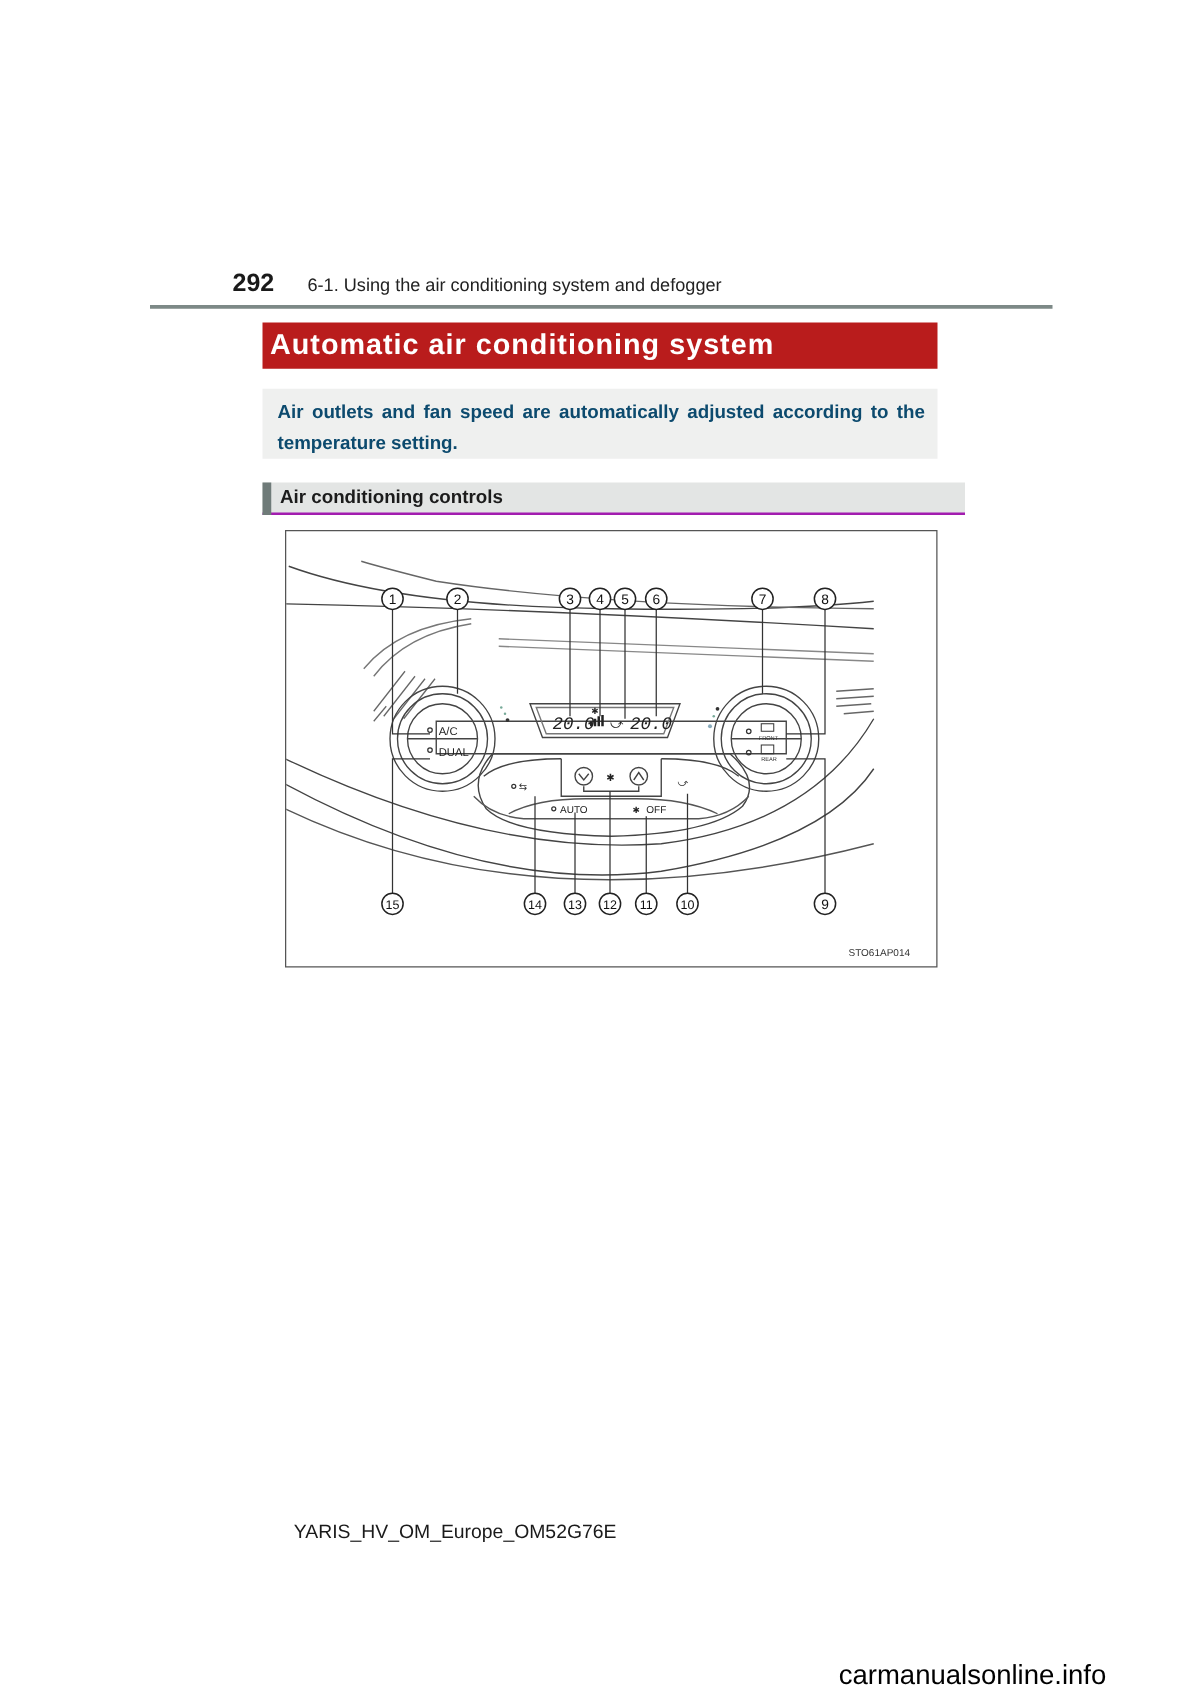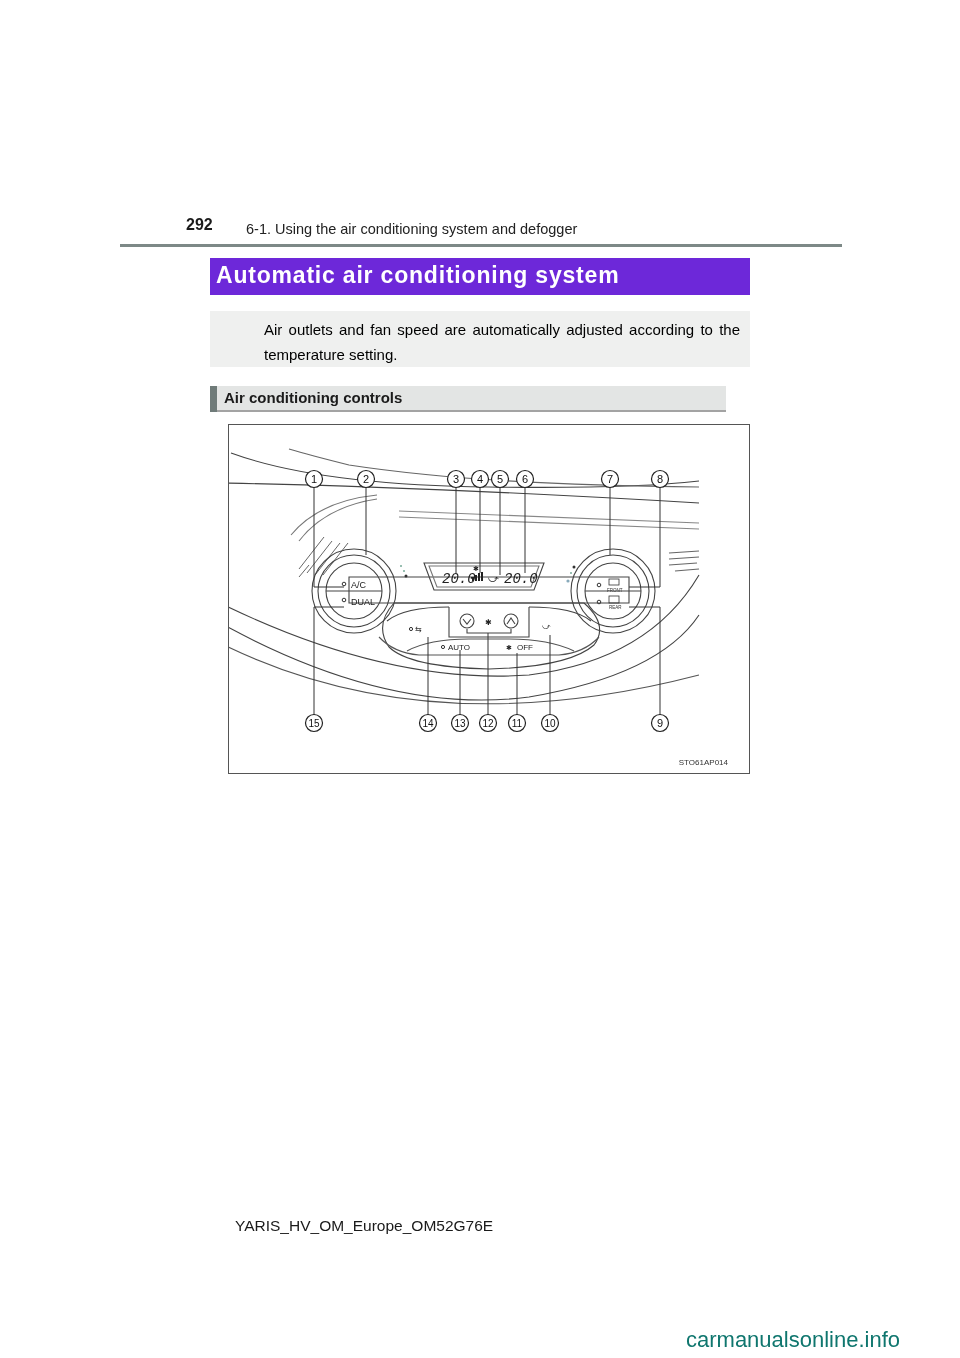--- a/index.html
+++ b/index.html
@@ -1,31 +1,31 @@
 <!DOCTYPE html>
 <html><head>
   <meta charset="utf-8">
   <style>
     html, body { margin:0; padding:0; background:#ffffff; }
     body { width:960px; height:1358px; position:relative; overflow:hidden; font-family:"Liberation Sans", sans-serif; color:#111; }
-    .page-num { position:absolute; left:186px; top:216px; font-size:16px; font-weight:bold; color:#1a1a1a; }
+    .page-num { position:absolute; left:186px; top:216px; font-size:20px; font-weight:bold; color:#1a1a1a; }
     .running-head { position:absolute; left:246px; top:221px; font-size:14.5px; color:#222; }
     .head-rule { position:absolute; left:120px; top:244px; width:722px; height:3px; background:#7d8987; }
-    .title-bar { position:absolute; left:210px; top:258px; width:540px; height:37px; background:#6d28d9; }
+    .title-bar { position:absolute; left:210px; top:258px; width:540px; height:37px; background:#b91c1c; }
     .title-text { position:absolute; left:6px; top:4px; font-size:23px; font-weight:bold; color:#ffffff; letter-spacing:0.8px; white-space:nowrap; }
     .intro-box { position:absolute; left:210px; top:311px; width:540px; height:56px; background:#eff0ef; }
-    .intro-text { position:absolute; left:12px; top:6px; right:10px; font-size:15px; font-weight:normal; line-height:25px; text-align:justify; text-align-last:left; color:#000000;margin-left:42px; }
-    .sub-bar { position:absolute; left:210px; top:386px; width:516px; height:24px; background:#e3e5e4; border-bottom:2px solid #a3a3a3; }
+    .intro-text { position:absolute; left:12px; top:6px; right:10px; font-size:15px; font-weight:bold; line-height:25px; text-align:justify; text-align-last:left; color:#0c4a6e; }
+    .sub-bar { position:absolute; left:210px; top:386px; width:562px; height:24px; background:#e3e5e4; border-bottom:2px solid #a21caf; }
     .sub-bar-accent { position:absolute; left:0; top:0; width:7px; height:26px; background:#6f7b79; }
     .sub-text { position:absolute; left:14px; top:3px; font-size:15px; font-weight:bold; color:#1b1b1b; }
     .figure { position:absolute; left:228px; top:424px; width:520px; height:348px; border:1px solid #555; background:#fff; }
     .figure svg { position:absolute; left:0; top:0; }
     .fig-code { position:absolute; right:21px; bottom:6px; font-size:8px; color:#333; }
     .doc-id { position:absolute; left:190px; top:1217px; font-size:15.5px; color:#1a1a1a;margin-left:45px; }
-    .watermark { position:absolute; left:686px; top:1327px; font-size:22px; color:#0f766e; }
+    .watermark { position:absolute; left:671px; top:1327px; font-size:22px; color:#000000; }
     .callout text { font-family:"Liberation Sans", sans-serif; }
   </style>
 </head>
 <body>
 
 <div class="page-num">292</div>
 <div class="running-head">6-1. Using the air conditioning system and defogger</div>
 <div class="head-rule"></div>
 
 <div class="title-bar">

